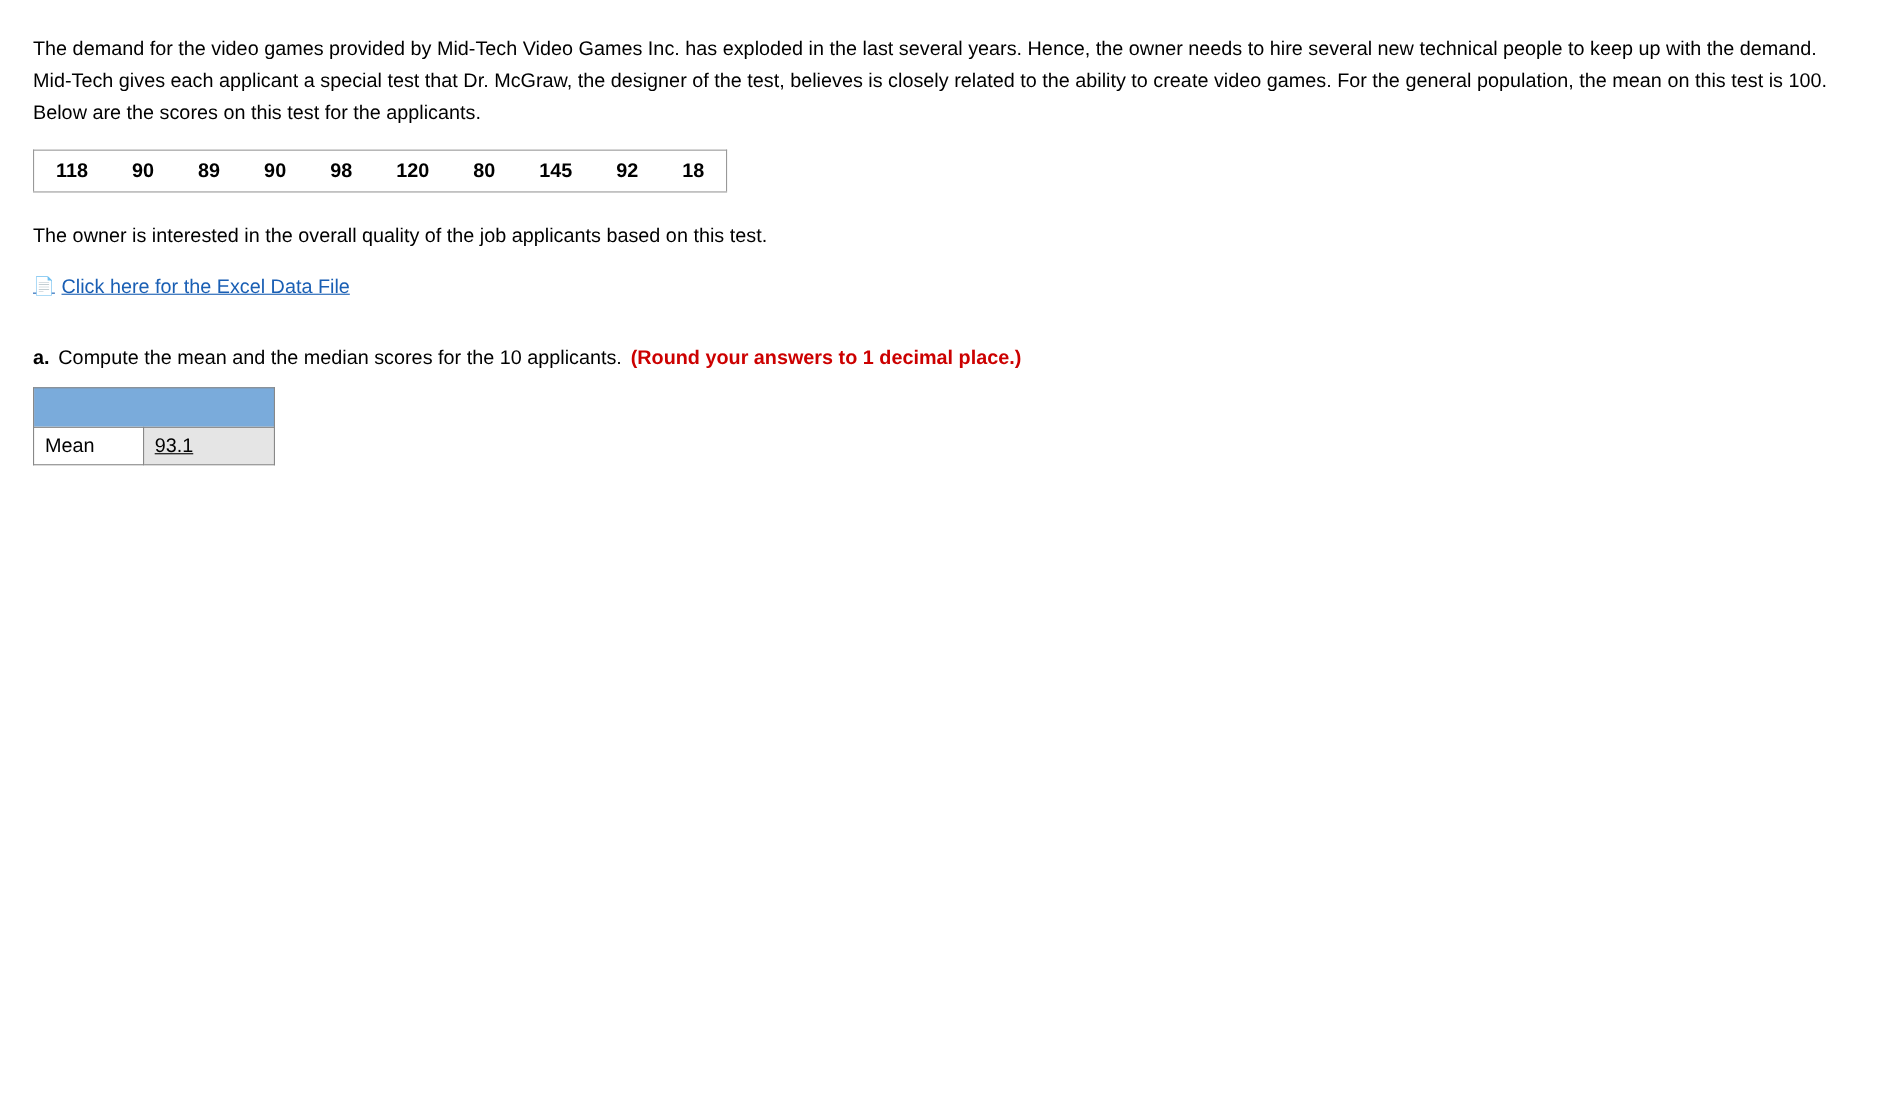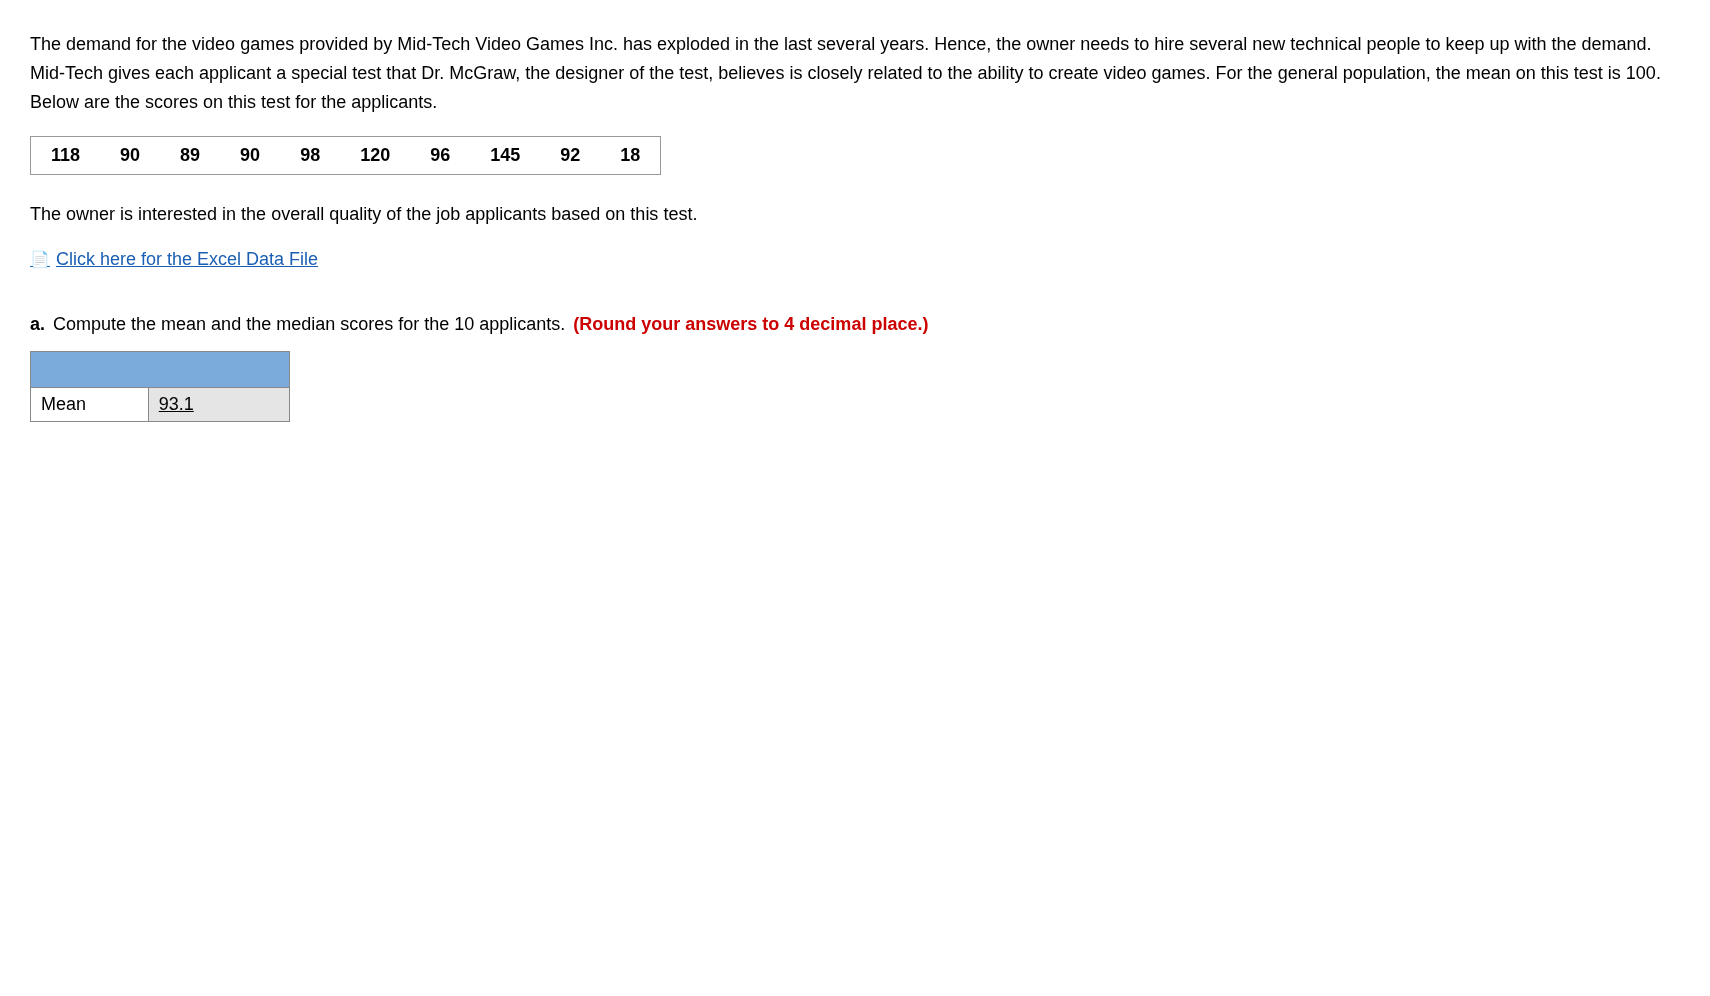--- a/index.html
+++ b/index.html
@@ -81,21 +81,21 @@
       color: #cc0000;
       font-weight: bold;
     }
 
     .results-table-wrapper {
       margin-top: 16px;
     }
 
     .results-table {
       border-collapse: collapse;
-      width: 260px;
+      width: 220px;
     }
 
     .results-table thead tr th {
       background-color: #7aabdb;
       height: 36px;
       border: 1px solid #888;
     }
 
     .results-table tbody tr td {
       border: 1px solid #888;
@@ -132,21 +132,21 @@
     <table class="scores-table">
       <tbody>
         <tr>
 
         <td>118</td>
             <td>90</td>
             <td>89</td>
             <td>90</td>
             <td>98</td>
             <td>120</td>
-            <td>96</td>
+            <td>80</td>
             <td>145</td>
             <td>92</td>
             <td>18</td>
           </tr>
       </tbody>
     </table>
   </div>
 
   <p class="paragraph">The owner is interested in the overall quality of the job applicants based on this test.</p>
 
@@ -154,21 +154,21 @@
     <a class="excel-link">
       <span class="excel-icon">📄</span>
       <span>Click here for the Excel Data File</span>
     </a>
   </div>
 
   <div class="question-section">
     <div class="question-line">
       <span class="question-label">a.</span>
       <span class="question-text">Compute the mean and the median scores for the 10 applicants.</span>
-      <span class="highlight-red">(Round your answers to 4 decimal place.)</span>
+      <span class="highlight-red">(Round your answers to 1 decimal place.)</span>
     </div>
 
     <div class="results-table-wrapper">
       <table class="results-table">
         <thead>
           <tr>
             <th colspan="2"></th>
           </tr>
         </thead>
         <tbody id="results-body">

